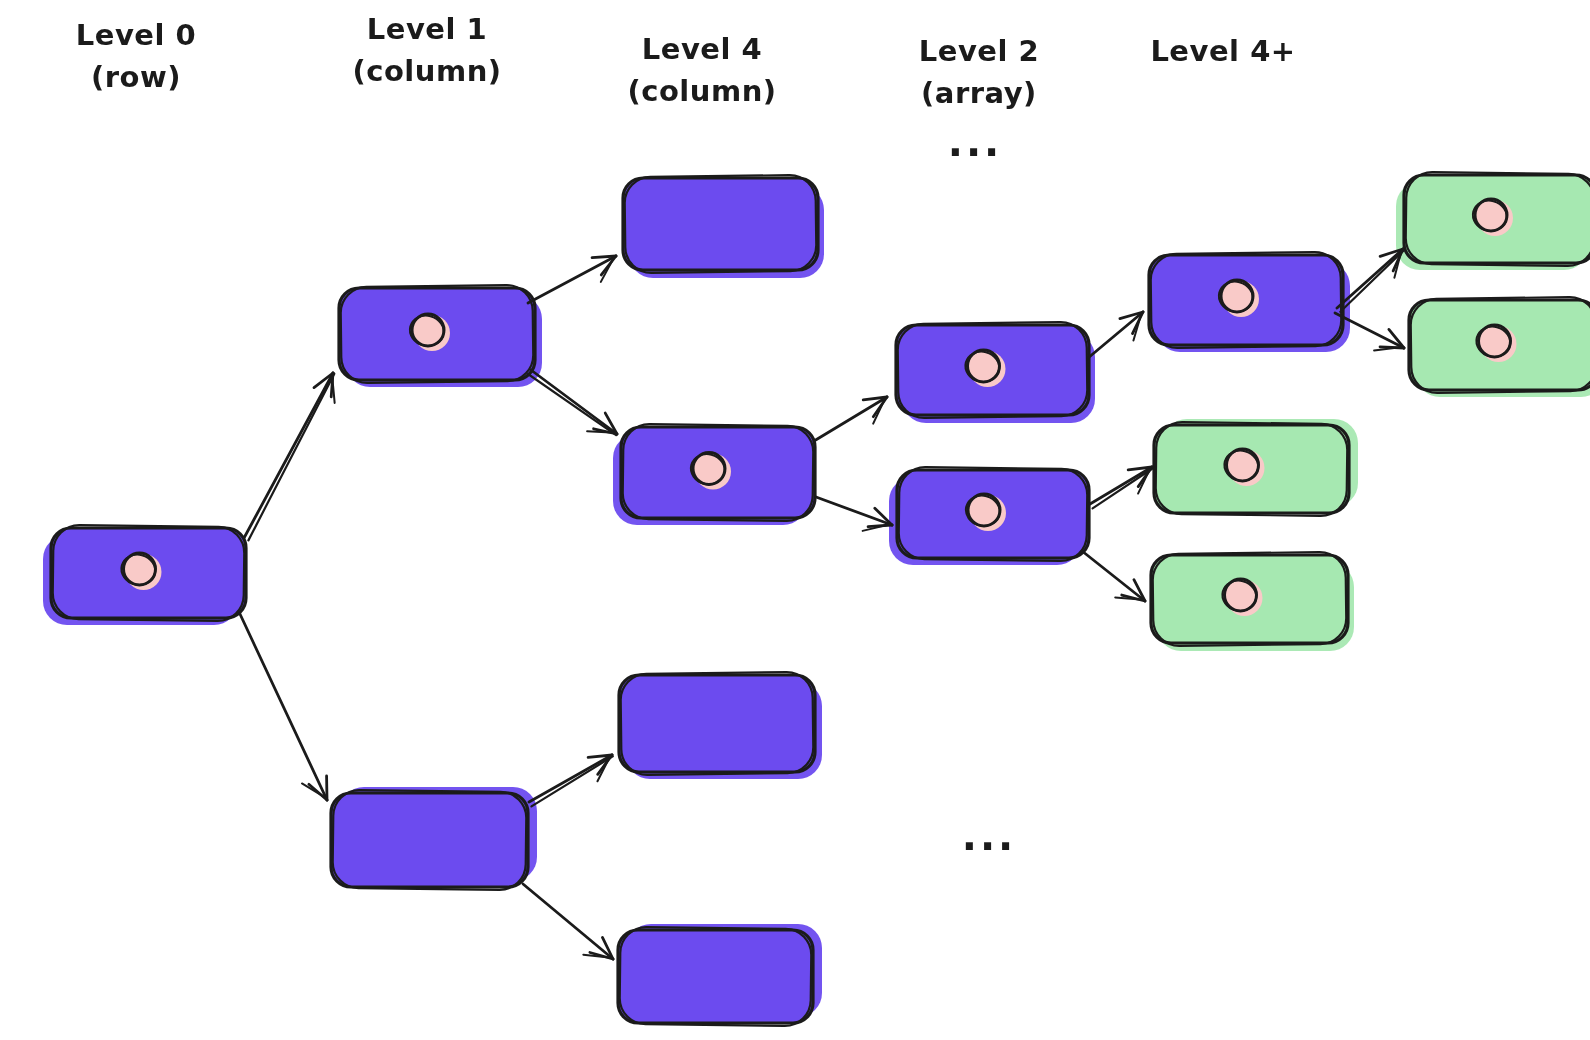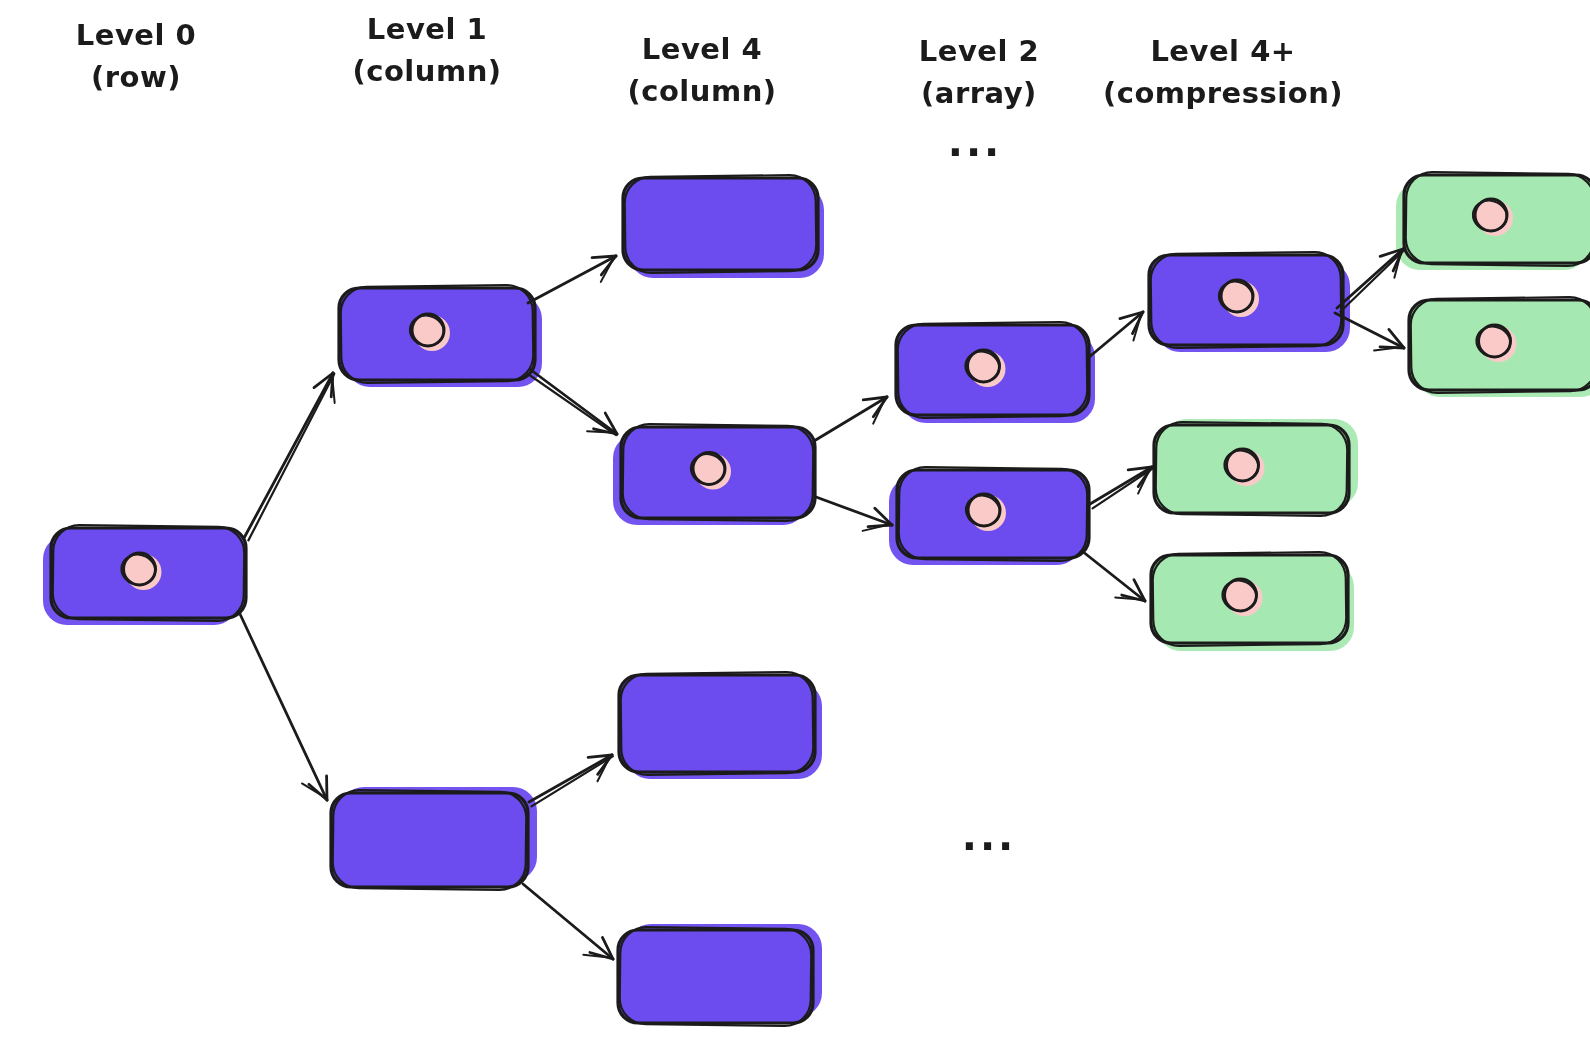--- a/index.html
+++ b/index.html
@@ -235,18 +235,17 @@
   <div class="col-header" style="left:671px; top:28px">
     <div>Level 4</div>
     <div>(column)</div>
   </div>
   <div class="col-header" style="left:948px; top:30px">
     <div>Level 2</div>
     <div>(array)</div>
   </div>
   <div class="col-header" style="left:1192px; top:30px">
     <div>Level 4+</div>
-    <div>(compression)</div>
   </div>
 
   <div class="ellipsis" style="left:944px; top:122px">...</div>
   <div class="ellipsis" style="left:958px; top:816px">...</div>
 </div>
 
 </body></html>

